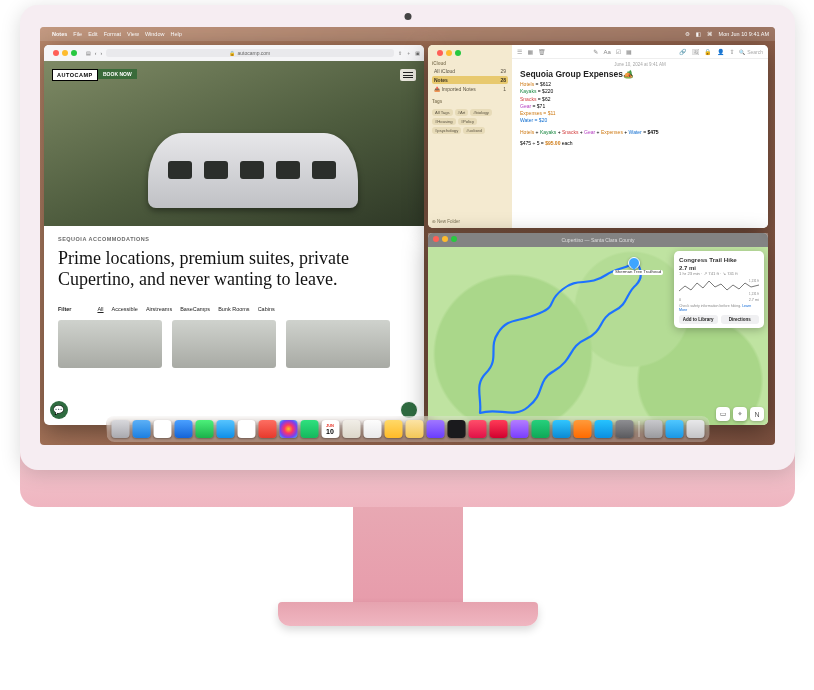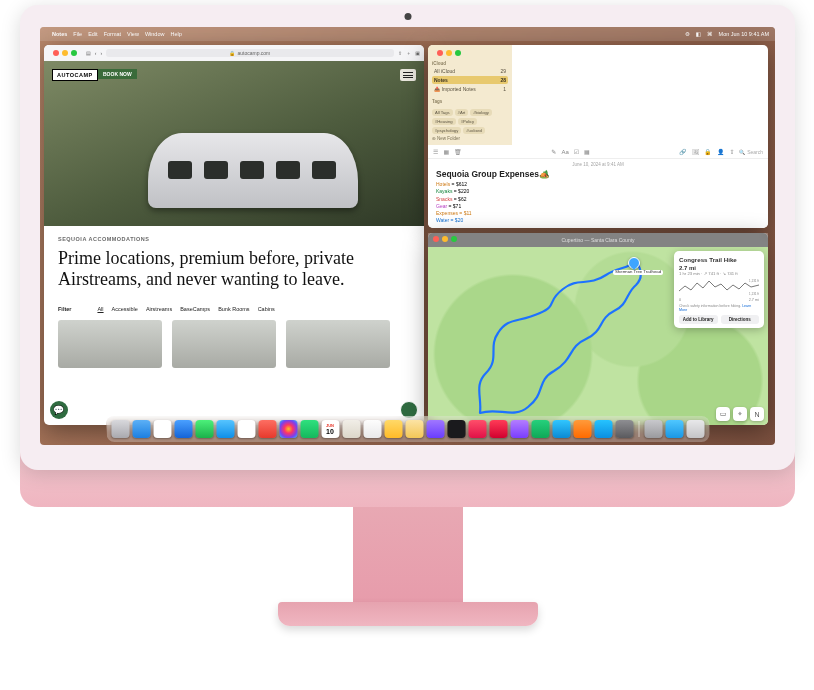--- a/index.html
+++ b/index.html
@@ -14,21 +14,21 @@
 .stand-foot { width: 260px; height: 24px; background: linear-gradient(#e6a3af, #f0b6c1); margin: 0 auto; border-radius: 4px 4px 12px 12px; box-shadow: 0 4px 8px rgba(0,0,0,.15); }
 
 .screen { width: 100%; height: 100%; background: linear-gradient(130deg,#b8876a 0%,#9c6b52 40%,#7a4f3e 100%); border-radius: 4px; position: relative; overflow: hidden; }
 
 
 .menubar { height: 14px; background: rgba(255,255,255,.15); display: flex; align-items: center; padding: 0 6px; font-size: 5.5px; color: #fff; gap: 6px; backdrop-filter: blur(4px); }
 .menubar .right { margin-left: auto; display: flex; gap: 6px; align-items: center; }
 .apple { font-size: 7px; }
 
 
-.win { position: absolute; border-radius: 5px; overflow: hidden; box-shadow: 0 6px 24px rgba(0,0,0,.4); background: #fff; flex-direction: column; }
+.win { position: absolute; border-radius: 5px; overflow: hidden; box-shadow: 0 6px 24px rgba(0,0,0,.4); background: #fff; }
 .traffic { display: flex; gap: 3px; padding: 3px 5px; }
 .traffic span { width: 6px; height: 6px; border-radius: 50%; }
 .tl-r { background:#ff5f57 } .tl-y { background:#febc2e } .tl-g { background:#28c840 }
 
 
 .safari { left: 4px; top: 18px; width: 380px; height: 380px; }
 .safari .toolbar { height: 16px; background: #f5f5f7; display: flex; align-items: center; gap: 4px; padding: 0 4px; font-size: 5px; color:#666; }
 .safari .addr { flex: 1; text-align: center; background: #e9e9ec; border-radius: 3px; padding: 1px 0; font-size: 5px; }
 .safari .hero { height: 165px; background: linear-gradient(160deg,#7e8a65 0%,#4e5c3e 55%,#2e3826 100%); position: relative; }
 .safari .logo { position: absolute; top: 8px; left: 8px; background: #fff; color: #000; font-size: 5.5px; font-weight: 700; padding: 2px 4px; border: 1px solid #000; letter-spacing: .5px; }
@@ -146,21 +146,21 @@
           <div class="book">BOOK NOW</div>
           <div class="burger">
               <i></i>
               <i></i>
               <i></i>
             </div>
           <div class="airstream"></div>
         </div>
         <div class="content">
           <div class="kicker">SEQUOIA ACCOMMODATIONS</div>
-          <h1>Prime locations, premium before, private Airstreams, and never wanting to leave.</h1>
+          <h1>Prime locations, premium suites, private Cupertino, and never wanting to leave.</h1>
           <div class="filter-row">
             <b>Filter</b>
             <span style="width:10px"></span>
             <span class="u">All</span>
             <span>Accessible</span>
             <span>Airstreams</span>
             <span>BaseCamps</span>
             <span>Bunk Rooms</span>
             <span>Cabins</span>
           </div>

